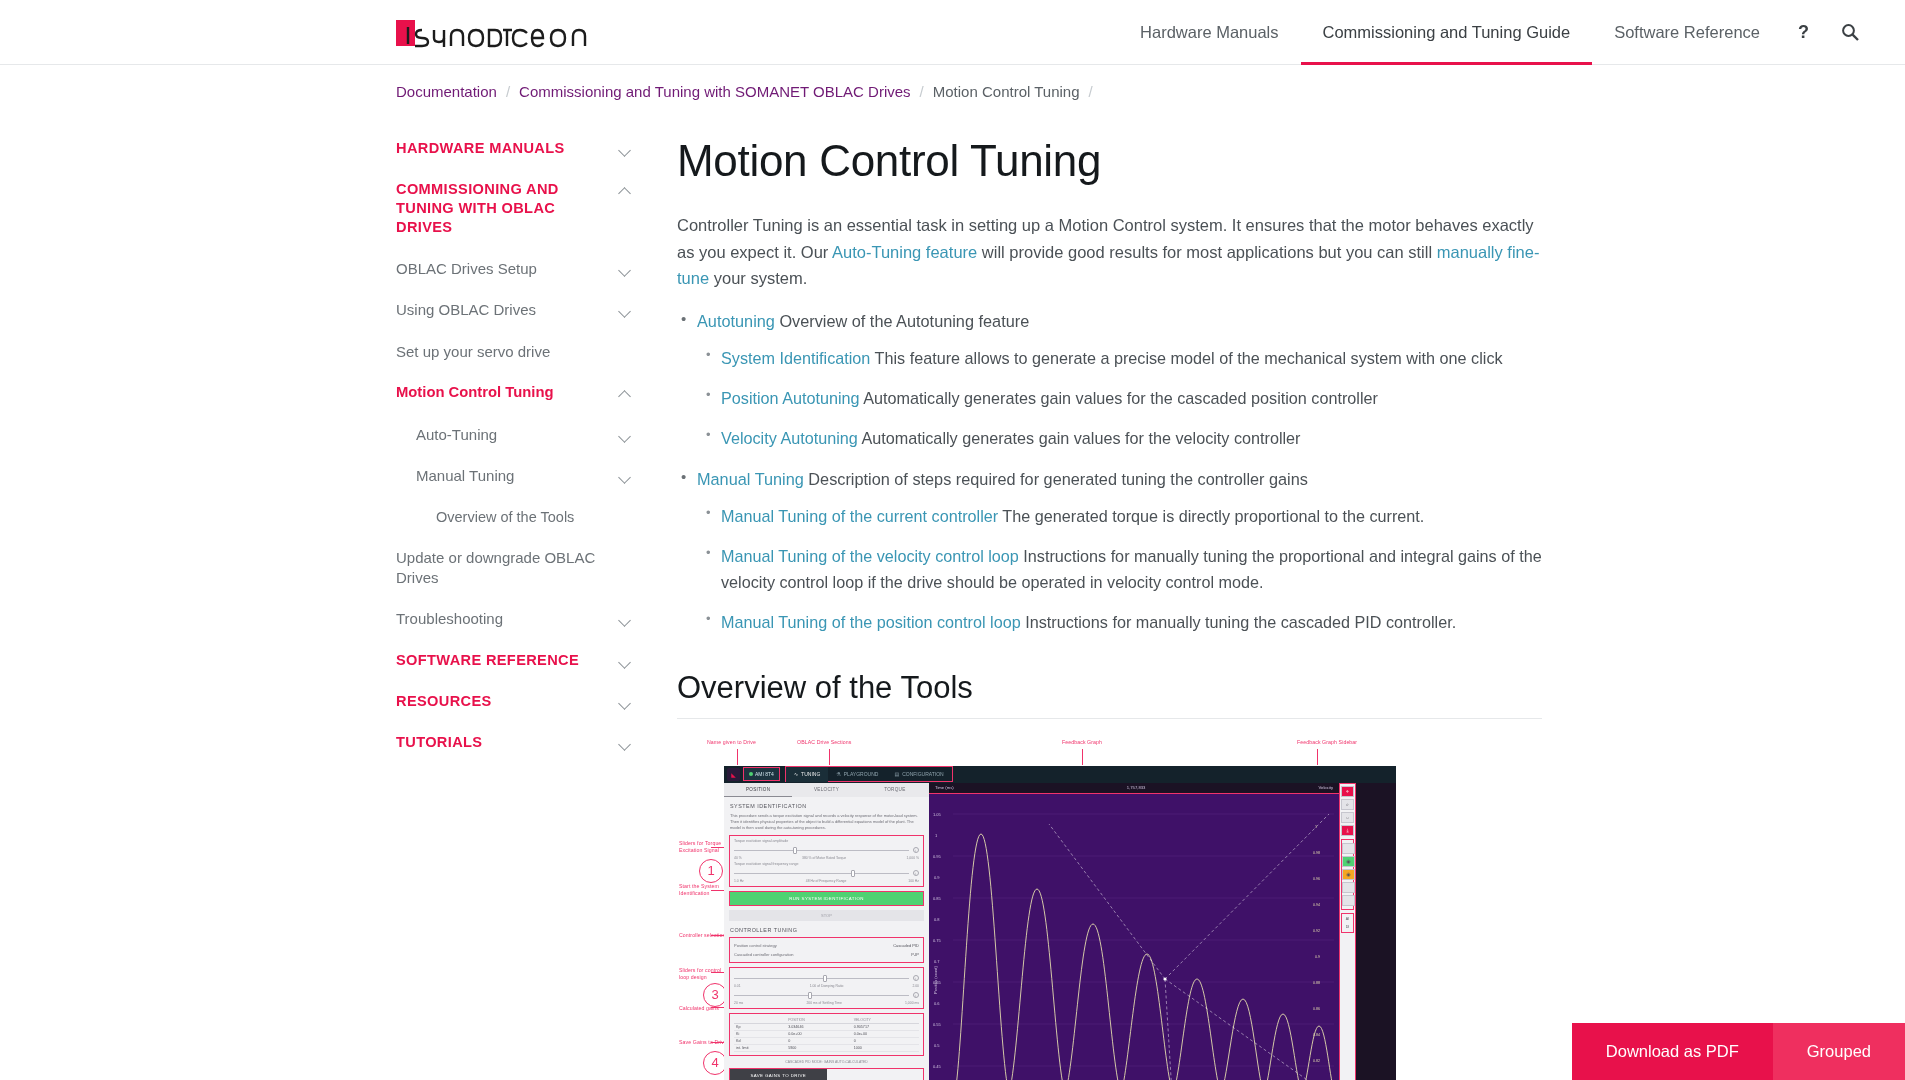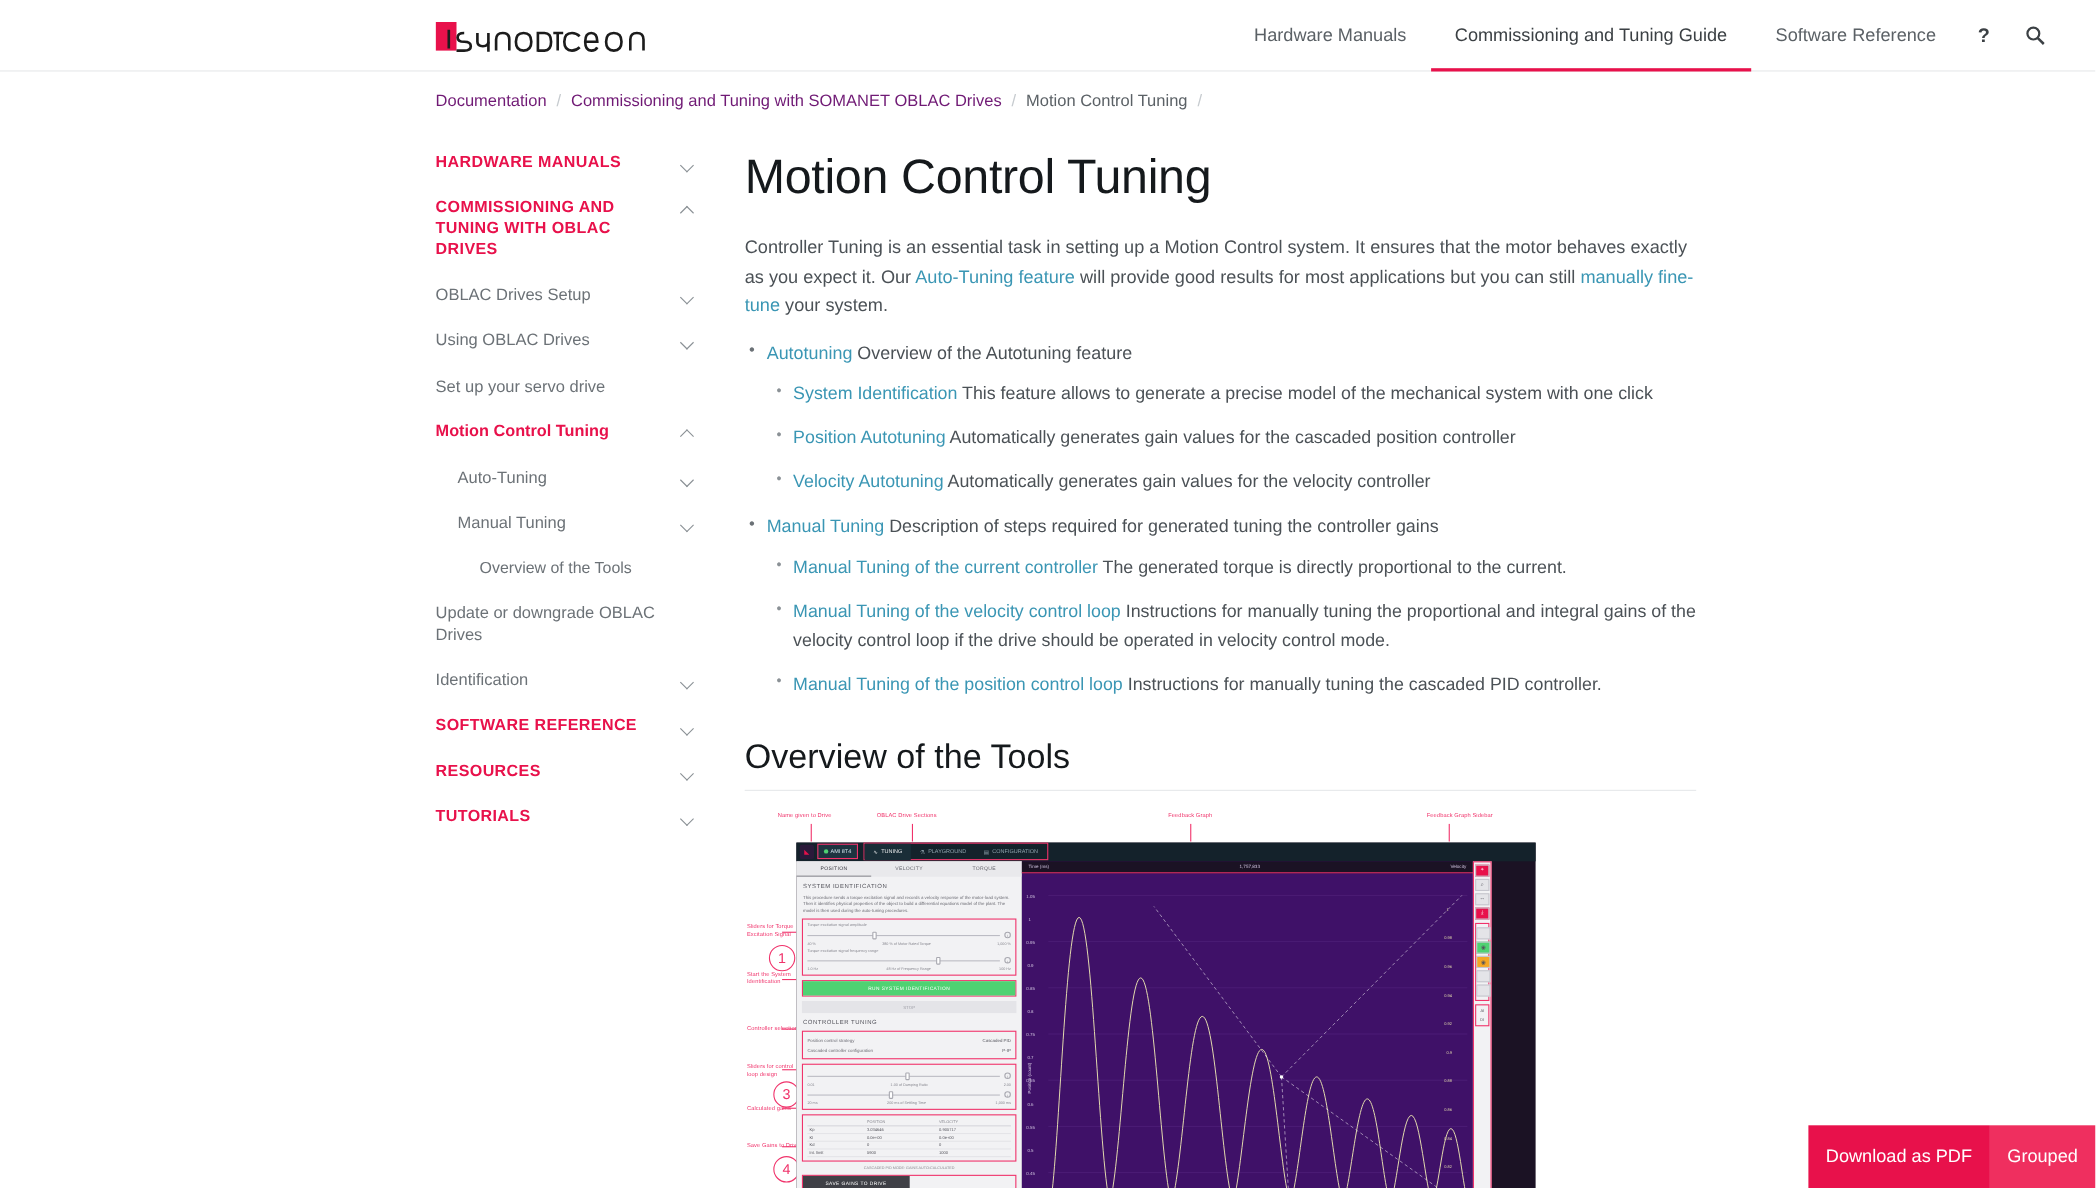--- a/index.html
+++ b/index.html
@@ -263,21 +263,21 @@
   .rail-group{ border:1px solid #f0336b; margin:3px 1px; padding:1px 0;}
   .rail-tiny{ font-size:3.6px; color:#53535b; text-align:center; padding:2px 0;}
 
   
   .floating{
     position:absolute; right:0; bottom:0;
     display:flex;
   }
   .fbtn{
     color:#fff; font-size:16.5px;
-    padding:19px 16px;
+    padding:19px 34px;
     cursor:pointer; border:none;
     font-family:"Liberation Sans", sans-serif;
   }
   .fbtn.pdf{ background:#e8114b; }
   .fbtn.feedback{ background:#ef2f5f; }
 </style>
 </head>
 <body>
 
 <div class="site-header">
@@ -361,21 +361,21 @@
     </div>
     <div class="side-item lvl3">
       <span class="lbl">Overview of the Tools</span>
       <span class="chev none"></span>
     </div>
     <div class="side-item lvl1">
       <span class="lbl">Update or downgrade OBLAC Drives</span>
       <span class="chev none"></span>
     </div>
     <div class="side-item lvl1">
-      <span class="lbl">Identification</span>
+      <span class="lbl">Troubleshooting</span>
       <span class="chev"></span>
     </div>
     <div class="side-item lvl0">
       <span class="lbl">SOFTWARE REFERENCE</span>
       <span class="chev"></span>
     </div>
     <div class="side-item lvl0">
       <span class="lbl">RESOURCES</span>
       <span class="chev"></span>
     </div>

